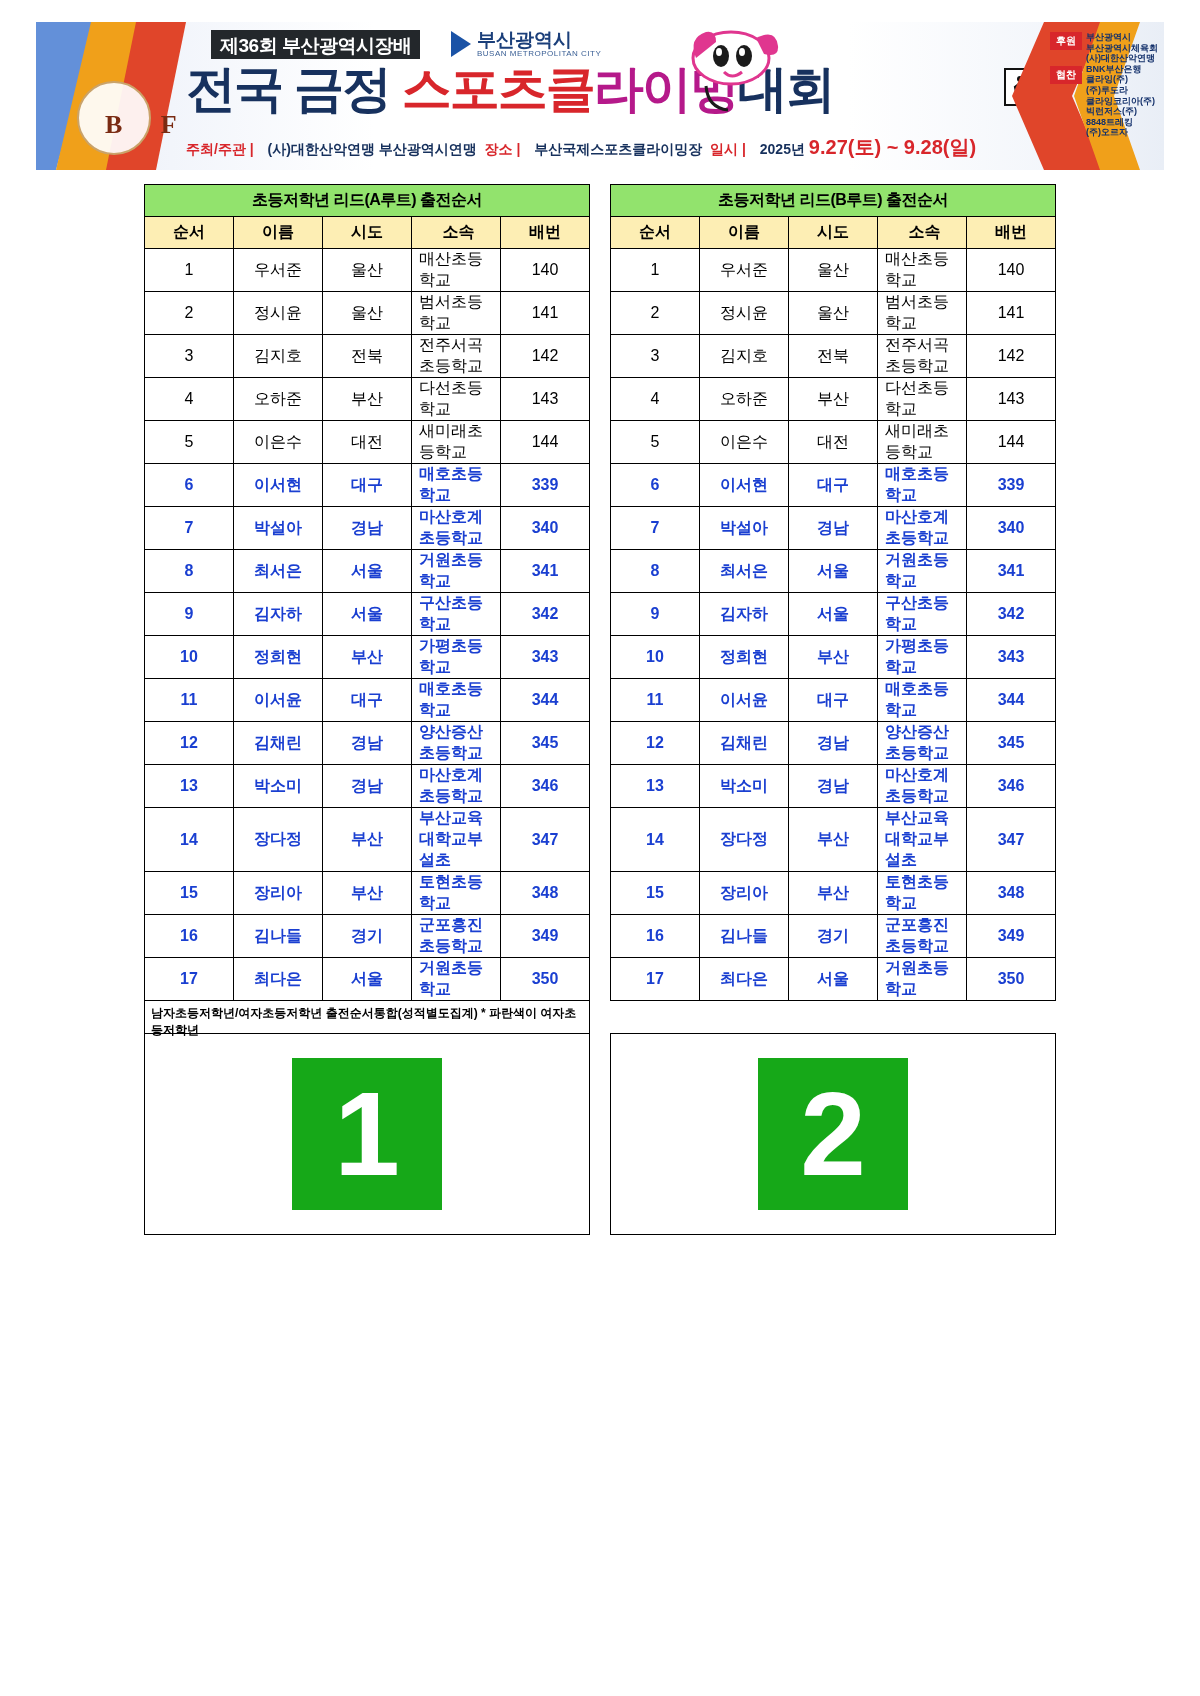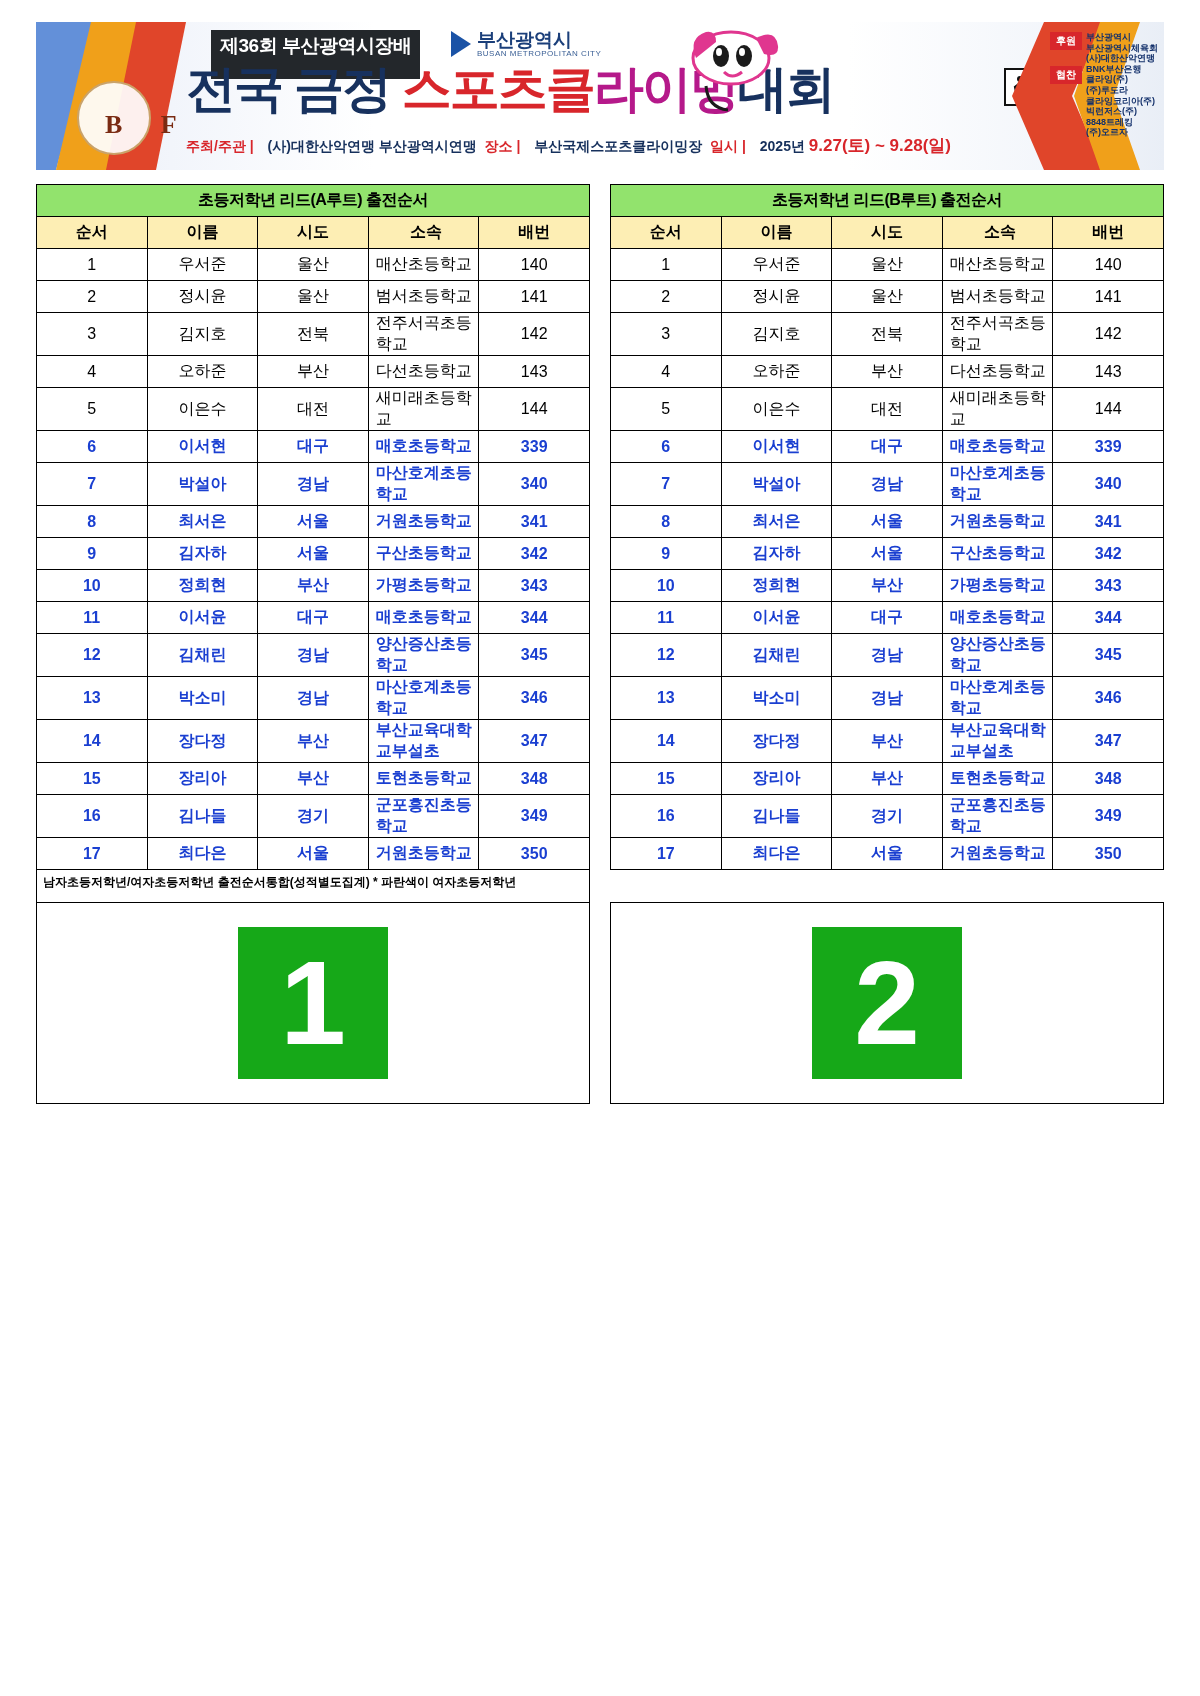--- a/index.html
+++ b/index.html
@@ -42,21 +42,21 @@
     color: #7a2b12;
     letter-spacing: 16px;
   }
   .ttl-line1 {
     position: absolute;
     left: 175px; top: 8px;
     background: #23272b;
     color: #fff;
     font-size: 19px;
     font-weight: bold;
-    padding: 3px 9px 20px 9px;
+    padding: 3px 9px 0 9px;
     letter-spacing: -0.5px;
   }
   .busan-mark {
     position: absolute;
     left: 415px; top: 8px;
     display: flex;
     align-items: center;
     gap: 6px;
   }
   .busan-mark .tri {
@@ -87,21 +87,21 @@
   .ttl-main .k4 { color: #17315e; }
   .ttl-sub {
     position: absolute;
     left: 150px; top: 112px;
     font-size: 14px;
     font-weight: bold;
     white-space: nowrap;
   }
   .ttl-sub .lbl { color: #d8262b; }
   .ttl-sub .val { color: #16305c; padding-left: 10px; }
-  .ttl-sub .date { color: #d8262b; font-size: 17px; }
+  .ttl-sub .date { color: #d8262b; font-size: 20px; }
   .mascot {
     position: absolute;
     left: 600px; top: 6px;
     width: 150px; height: 92px;
   }
   .sponsor-box {
     position: absolute;
     right: 6px; top: 10px;
     display: flex;
     gap: 4px;
@@ -121,21 +121,21 @@
     width: 34px; height: 34px;
     border: 2px solid #111;
     display: flex; align-items: center; justify-content: center;
     font-size: 20px;
     background: #fff;
   }
 
   
   .sheet {
     position: relative;
-    width: 1128px;
+    width: 912px;
     margin: 14px auto 0 auto;
   }
   .cols {
     display: flex;
     gap: 20px;
   }
   .col { width: 554px; }
 
   table.order {
     border-collapse: collapse;

